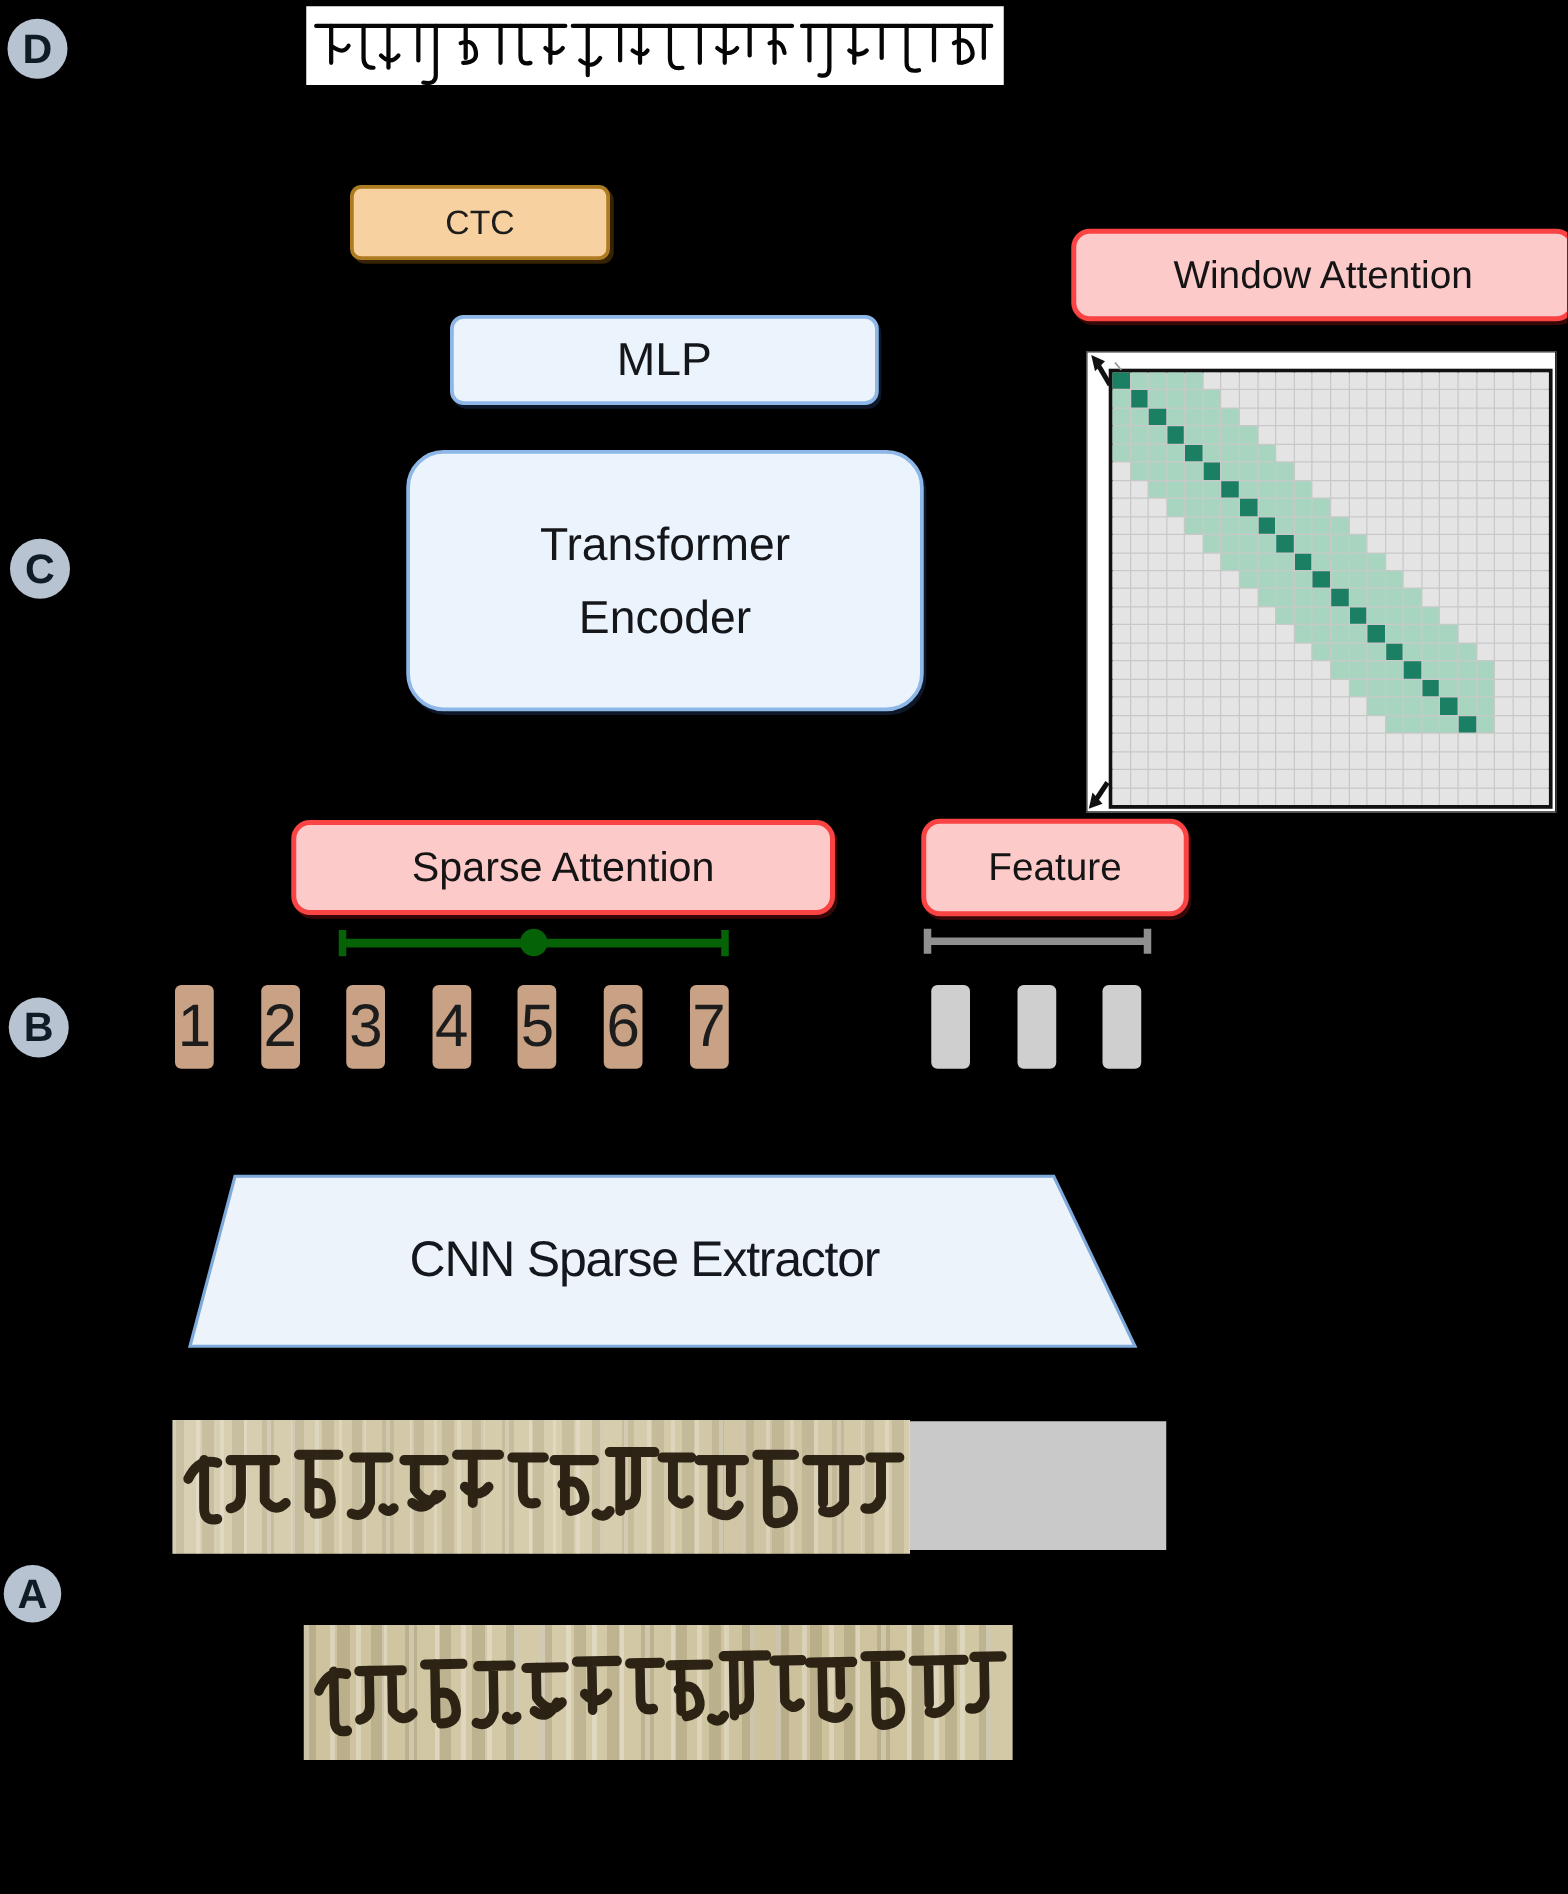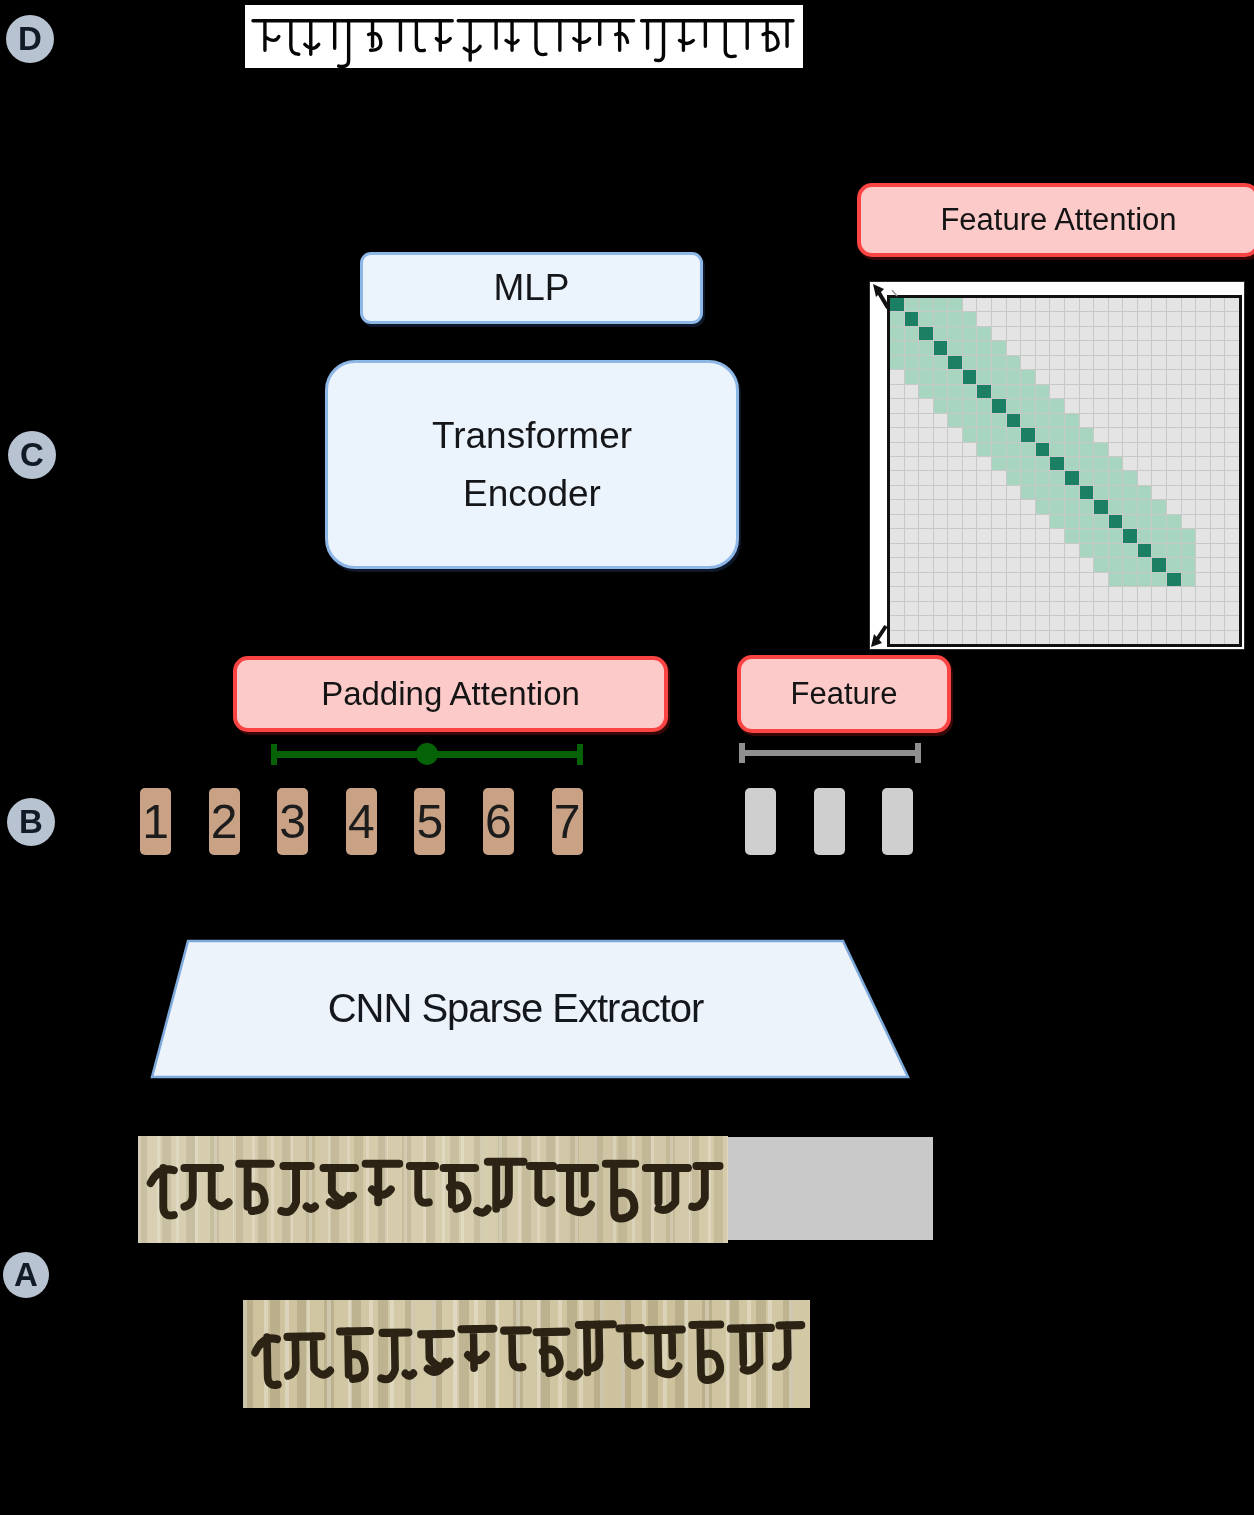--- a/index.html
+++ b/index.html
@@ -118,30 +118,33 @@
   <div class="badge" style="left:8px;top:431px">C</div>
   <div class="badge" style="left:7px;top:798px">B</div>
   <div class="badge" style="left:3px;top:1252px;width:46px;height:46px">A</div>
 
   <div class="pred-strip">
     <svg class="fill" viewBox="0 0 560 64" preserveAspectRatio="none">
       <use href="#print-line"></use>
     </svg>
   </div>
 
+  <div class="ctc">
+    <span>CTC</span>
+  </div>
   <div class="bluebox mlp">
     <span>MLP</span>
   </div>
   <div class="bluebox transformer">
     <span>Transformer</span>
     <span>Encoder</span>
   </div>
 
   <div class="pinkbox sparse">
-    <span>Feature Attention</span>
+    <span>Window Attention</span>
   </div>
   <div class="matrix-panel">
     <div class="attn-grid" style="grid-template-columns: repeat(24, 1fr); background: rgb(200, 200, 200); border-color: rgb(17, 17, 17);">
         <div style="background: rgb(26, 127, 99);"></div>
         <div style="background: rgb(168, 213, 192);"></div>
         <div style="background: rgb(168, 213, 192);"></div>
         <div style="background: rgb(168, 213, 192);"></div>
         <div style="background: rgb(168, 213, 192);"></div>
         <div style="background: rgb(228, 228, 228);"></div>
         <div style="background: rgb(228, 228, 228);"></div>
@@ -718,21 +721,21 @@
     <svg class="axis-arrows" viewBox="0 0 374 367">
       <path d="M18,26 L8,9" stroke="#111" stroke-width="4" fill="none"></path>
       <polygon points="3,2 14,7 6,15" fill="#111"></polygon>
       <path d="M22,8 l5,6" stroke="#999" stroke-width="1.5" fill="none"></path>
       <path d="M16,344 L6,359" stroke="#111" stroke-width="4" fill="none"></path>
       <polygon points="1,365 12,361 4,352" fill="#111"></polygon>
     </svg>
   </div>
 
   <div class="pinkbox window">
-    <span>Padding Attention</span>
+    <span>Sparse Attention</span>
   </div>
   <div class="hline" style="left:274px;top:751px;width:306px;height:7px;background:#066206"></div>
   <div class="cap" style="left:271px;top:744px;width:6px;height:21px;background:#066206"></div>
   <div class="cap" style="left:577px;top:744px;width:6px;height:21px;background:#066206"></div>
   <div class="dot" style="left:416px;top:743px;width:22px;height:22px;background:#066206"></div>
 
   <div class="token-row">
       <div class="token" style="background: rgb(201, 162, 133);">1</div>
       <div class="token" style="background: rgb(201, 162, 133);">2</div>
       <div class="token" style="background: rgb(201, 162, 133);">3</div>

